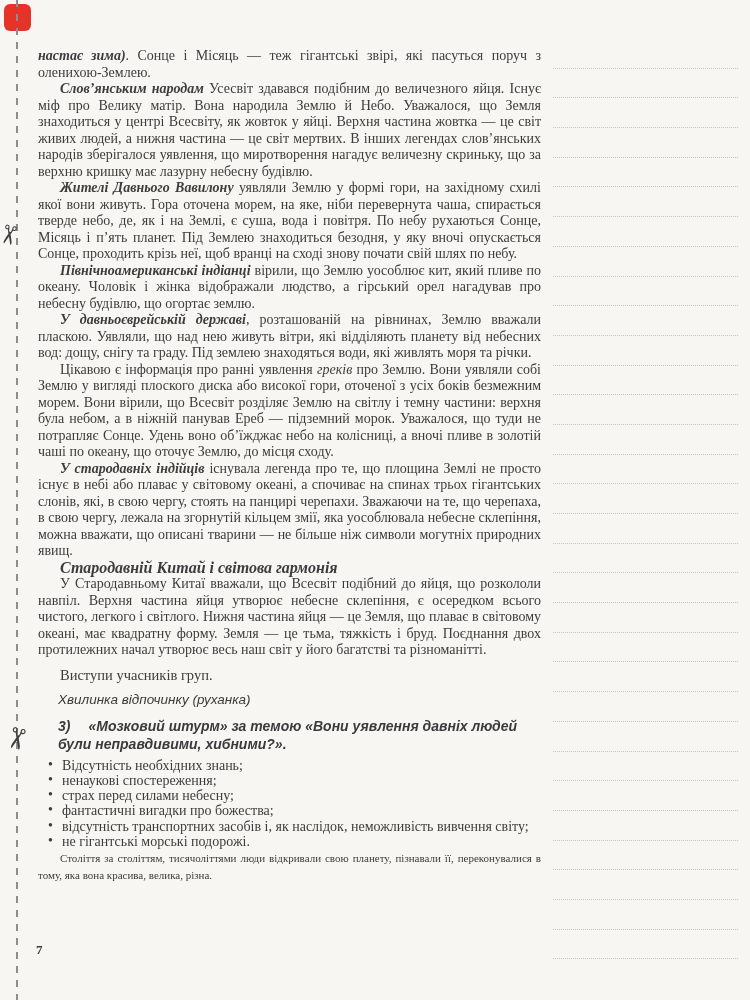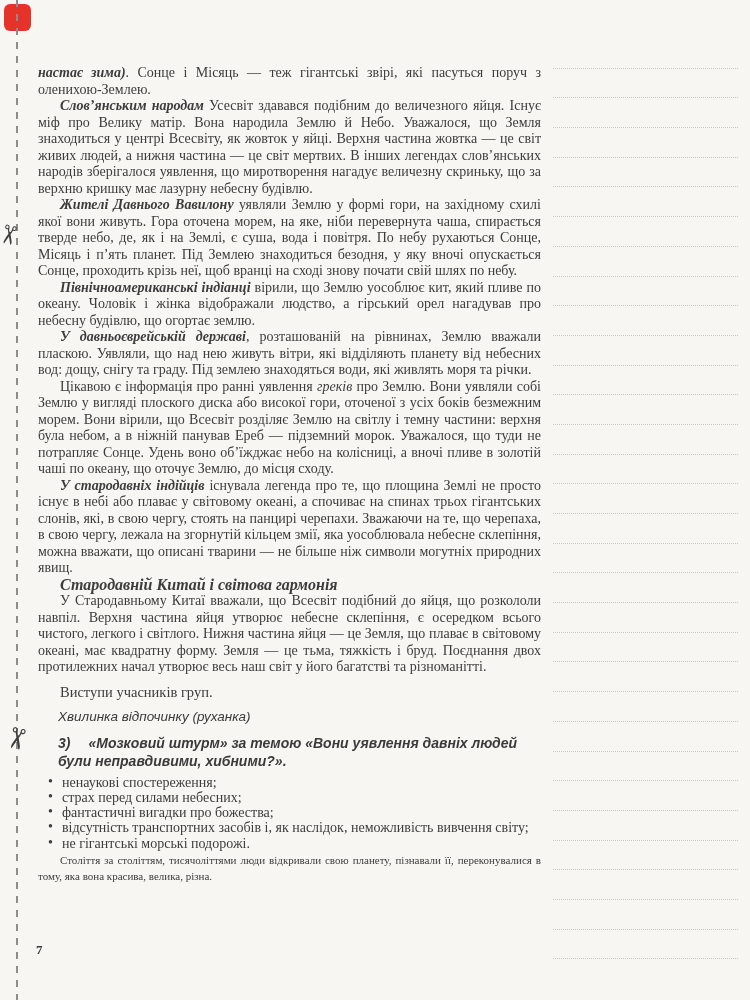--- a/index.html
+++ b/index.html
@@ -31,21 +31,21 @@
   #scissors-1 { left:-2px; top:222px; font-size:26px; transform:rotate(103deg); }
   #scissors-2 { left:4px;  top:724px; font-size:29px; transform:rotate(103deg); }
 
   .notes { position:absolute; left:553px; top:39px; width:185px; }
   .note-line {
     height:29.7px;
     border-bottom:1.5px dotted #c9c6c1;
     box-sizing:border-box;
   }
 
-  .content { position:absolute; left:38px; top:65px; width:503px; }
+  .content { position:absolute; left:38px; top:48px; width:503px; }
   p.body {
     margin:0;
     text-align:justify;
     text-indent:22px;
     font-size:14px;
     line-height:16.5px;
   }
   p.body.first { text-indent:0; }
   .lead { font-weight:bold; font-style:italic; }
   .it   { font-style:italic; }
@@ -145,22 +145,23 @@
 
   <p class="body"><span>У Стародавньому Китаї вважали, що Всесвіт подібний до яйця, що розкололи навпіл. Верхня частина яйця утворює небесне склепіння, є осередком всього чистого, легкого і світлого. Нижня частина яйця — це Земля, що плаває в світовому океані, має квадратну форму. Земля — це тьма, тяжкість і бруд. Поєднання двох протилежних начал утворює весь наш світ у його багатстві та різноманітті.</span></p>
 
   <p class="vystupy">Виступи учасників груп.</p>
 
   <p class="khvyl">Хвилинка відпочинку (руханка)</p>
 
   <div class="brain"><span class="num">3)</span><span>«Мозковий штурм» за темою «Вони уявлення давніх людей були неправдивими, хибними?».</span></div>
 
   <ul class="bullets">
+    <li>Відсутність необхідних знань;</li>
     <li>ненаукові спостереження;</li>
-    <li>страх перед силами небесних;</li>
+    <li>страх перед силами небесну;</li>
     <li>фантастичні вигадки про божества;</li>
     <li>відсутність транспортних засобів і, як наслідок, неможливість вивчення світу;</li>
     <li>не гігантські морські подорожі.</li>
   </ul>
 
   <p class="closing">Століття за століттям, тисячоліттями люди відкривали свою планету, пізнавали її, переконувалися в тому, яка вона красива, велика, різна.</p>
 </div>
 
 <div class="page-num">7</div>
 

